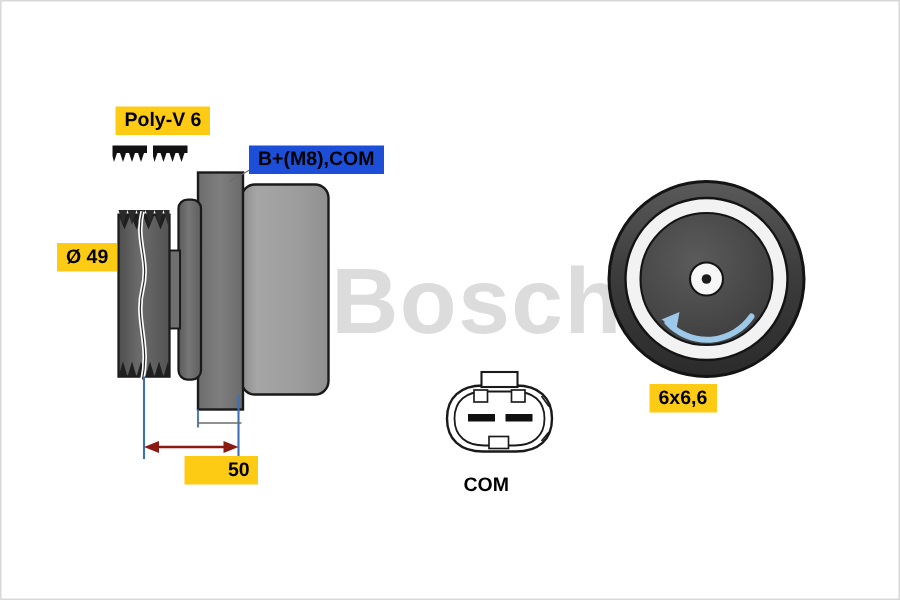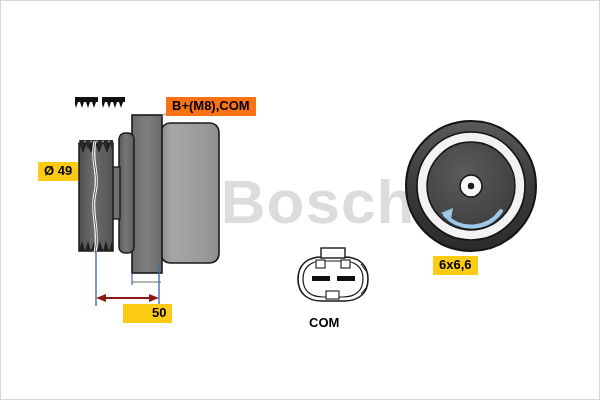--- a/index.html
+++ b/index.html
@@ -48,21 +48,21 @@
     font-weight: bold;
     font-size: 13px;
     color: #000000;
     padding: 2px 6px 3px 6px;
     white-space: nowrap;
     line-height: 1.1;
     z-index: 30;
     font-family: "Liberation Sans", sans-serif;
   }
   .chip-yellow { background: #fdcb14; }
-  .chip-blue   { background: #f97316; }
+  .chip-blue   { background: #1d4ed8; }
 
   
   .layer {
     position: absolute;
     left: 0; top: 0;
     width: 600px; height: 400px;
     z-index: 10;
   }
 </style>
 </head>
@@ -184,20 +184,21 @@
       <rect x="325" y="290" width="13" height="8" fill="#ffffff" stroke="#1a1a1a" stroke-width="1.1"></rect>
 
       <path d="M360,263 L365,270" stroke="#1a1a1a" stroke-width="1.1" fill="none"></path>
       <path d="M360,293 L365,287" stroke="#1a1a1a" stroke-width="1.1" fill="none"></path>
 
       <rect x="311" y="275" width="18" height="5" fill="#101010"></rect>
       <rect x="336" y="275" width="18" height="5" fill="#101010"></rect>
     </g>
   </svg>
 
+  <div class="chip chip-yellow" style="left:76px; top:70px;">Poly-V 6</div>
 
   <div class="chip chip-blue" style="left:165px; top:96px;">B+(M8),COM</div>
 
   <div class="chip chip-yellow" style="left:37px; top:161px;">Ø 49</div>
 
   <div class="chip chip-yellow" style="left:122px; top:303px;padding-left:29px;">50</div>
 
   <div class="chip chip-yellow" style="left:432px; top:255px;">6x6,6</div>
 
   <div class="chip" style="left:302px; top:313px; background:transparent; font-size:13px;">COM</div>

